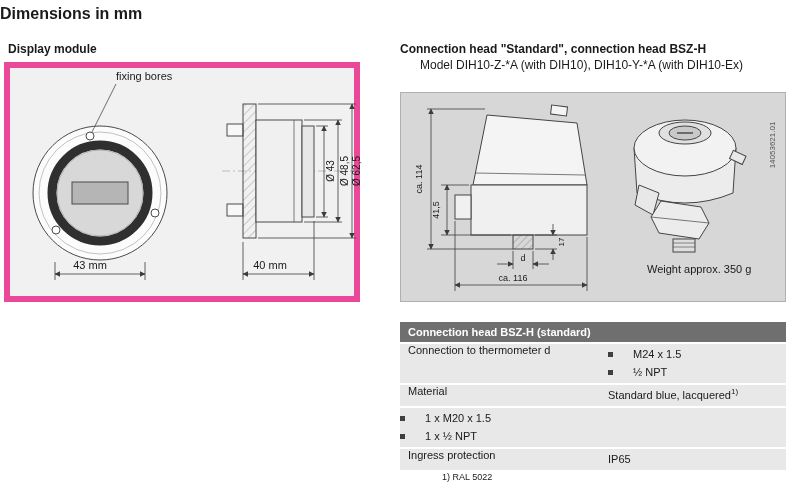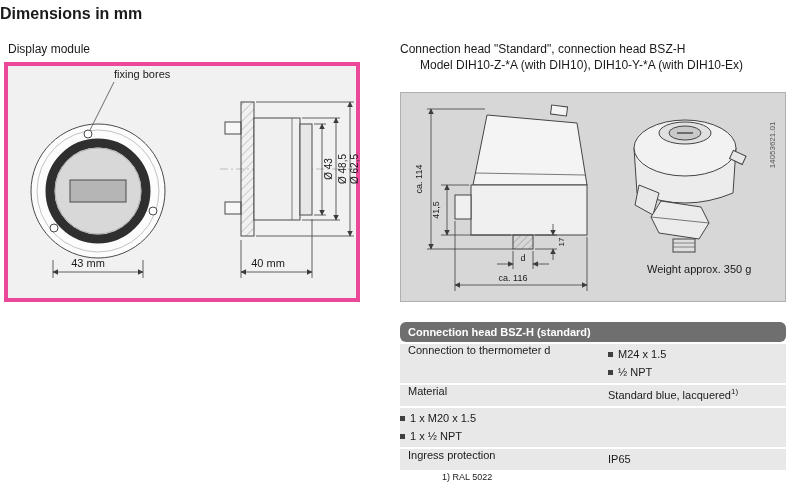--- a/index.html
+++ b/index.html
@@ -1,35 +1,35 @@
 <!DOCTYPE html>
 <html><head>
 <meta charset="utf-8">
 <style>
   *{margin:0;padding:0;box-sizing:border-box;}
   html,body{background:#fff;}
   .page{position:relative;width:793px;height:498px;background:#fff;
         font-family:"Liberation Sans",sans-serif;color:#1a1a1a;overflow:hidden;}
   .page-title{position:absolute;left:0;top:5px;font-size:16px;font-weight:bold;}
-  .section-heading{position:absolute;font-size:12px;font-weight:normal;white-space:nowrap;}
+  .section-heading{position:absolute;font-size:12px;font-weight:bold;white-space:nowrap;}
   #dm-heading{left:8px;top:42px;}
   #ch-heading{left:400px;top:42px;}
   .sub-heading{position:absolute;left:420px;top:58px;font-size:12px;white-space:nowrap;}
   #dm-panel{position:absolute;left:4px;top:62px;width:356px;height:240px;
-            background:#f1f1f1;border:4px solid #ec4899;}
+            background:#f1f1f1;border:6px solid #ec4899;}
   #ch-box{position:absolute;left:400px;top:92px;width:386px;height:210px;
           background:#d7d7d7;border:1px solid #b0b0b0;}
   svg{display:block;}
   svg text{font-family:"Liberation Sans",sans-serif;}
   .spec-table{position:absolute;left:400px;top:322px;width:386px;font-size:11px;}
-  .spec-header{background:#6f6f6f;color:#fff;font-weight:bold;padding:4px 8px;font-size:11px;border-radius:6px;}
+  .spec-header{background:#6f6f6f;color:#fff;font-weight:bold;padding:4px 8px;font-size:11px;}
   .spec-row{display:flex;background:#e8e8e8;margin-top:2px;}
   .spec-label{width:208px;flex:none;font-weight:normal;padding:0 8px;line-height:13px;}
   .spec-values{flex:1;padding:4px 8px 4px 0;line-height:13px;}
-  .value-line{display:flex;align-items:center;gap:5px;}
+  .value-line{display:flex;align-items:center;gap:20px;}
   .value-line + .value-line{margin-top:5px;}
   .bullet{width:5px;height:5px;background:#3f3f3f;flex:none;display:inline-block;}
   sup{font-size:8px;vertical-align:super;line-height:0;}
   .footnote{position:absolute;left:402px;top:472px;font-size:9px;margin-left:40px;}
 </style>
 </head>
 <body>
 
 <div class="page">
 

